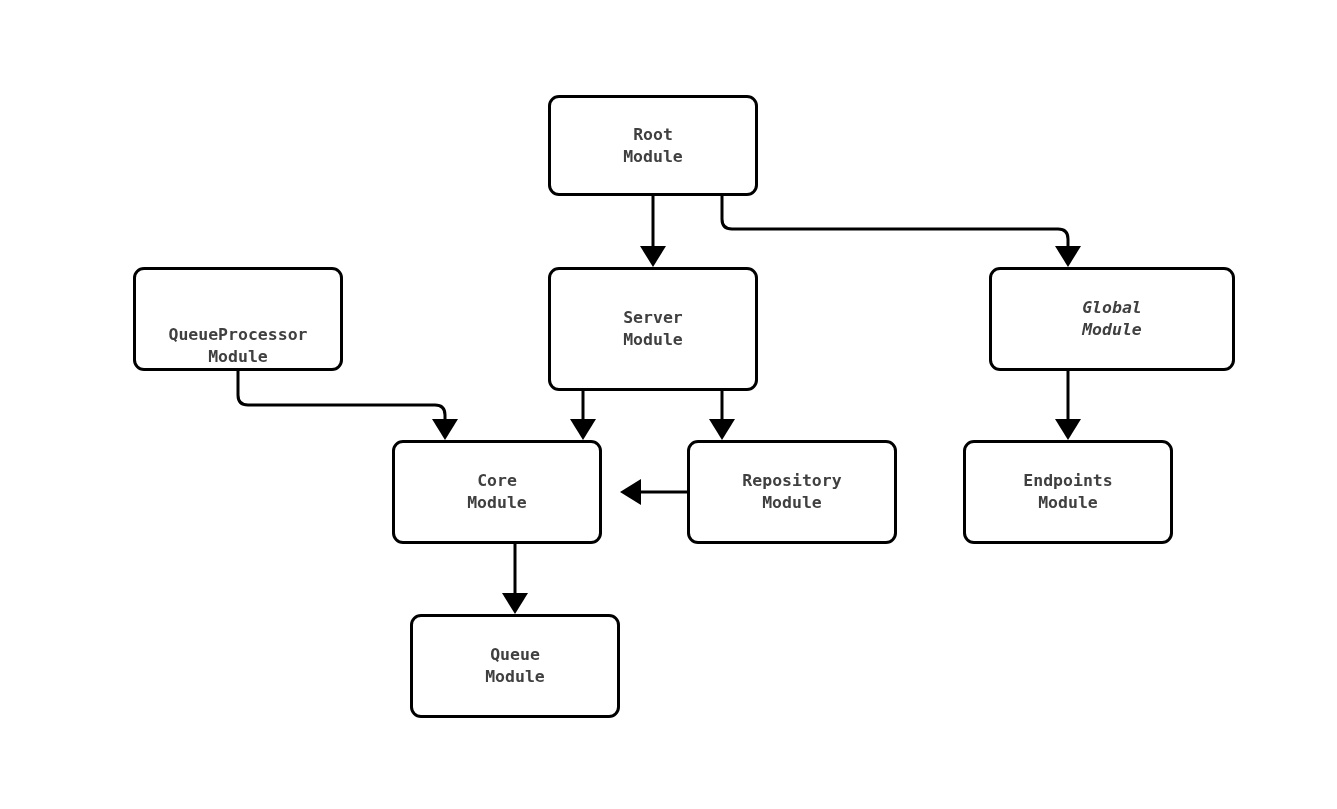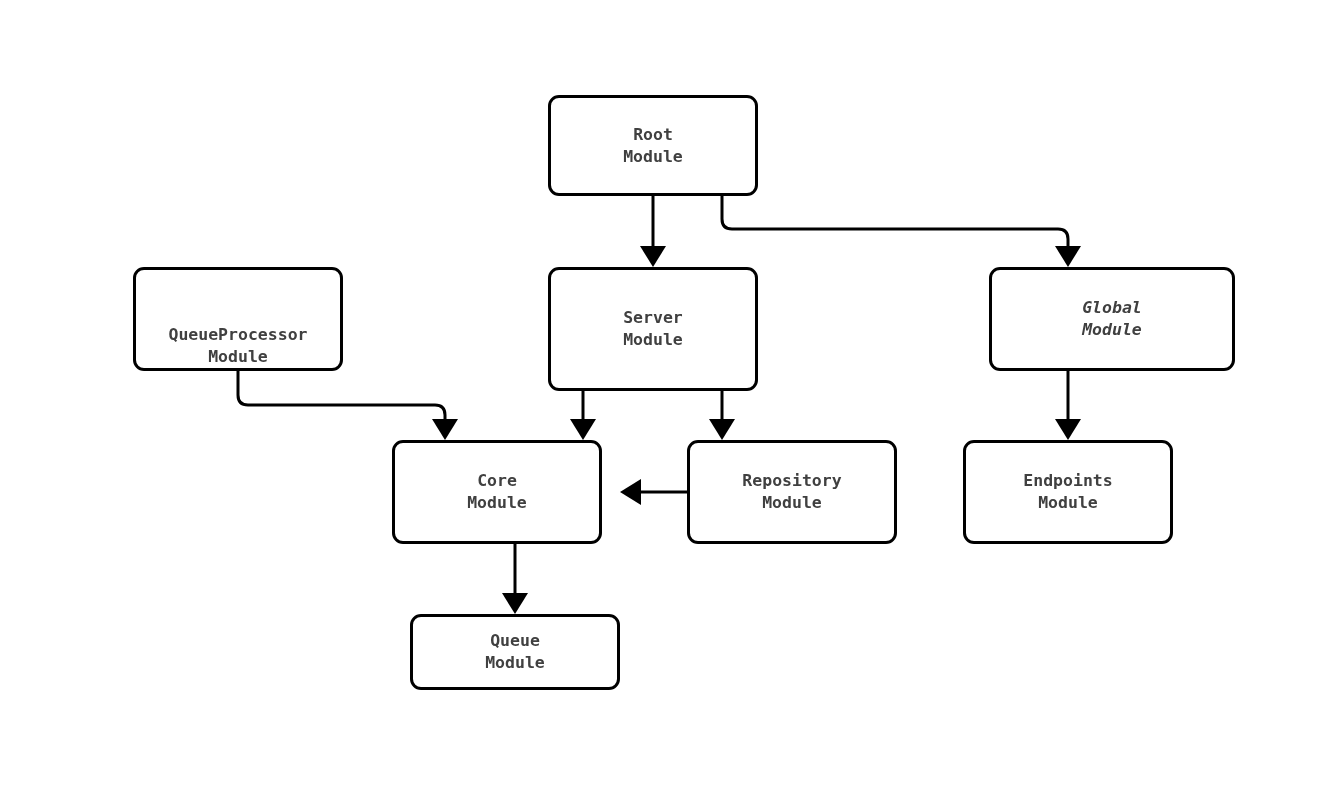--- a/index.html
+++ b/index.html
@@ -126,19 +126,19 @@
     <div class="node" style="left:687px; top:440px; width:210px; height:104px;">
       <div class="node-line">Repository</div>
       <div class="node-line">Module</div>
     </div>
 
     <div class="node" style="left:963px; top:440px; width:210px; height:104px;">
       <div class="node-line">Endpoints</div>
       <div class="node-line">Module</div>
     </div>
 
-    <div class="node" style="left:410px; top:614px; width:210px; height:76px;">
+    <div class="node" style="left:410px; top:614px; width:210px; height:104px;">
       <div class="node-line">Queue</div>
       <div class="node-line">Module</div>
     </div>
 
   </div>
 </div>
 
 </body></html>

